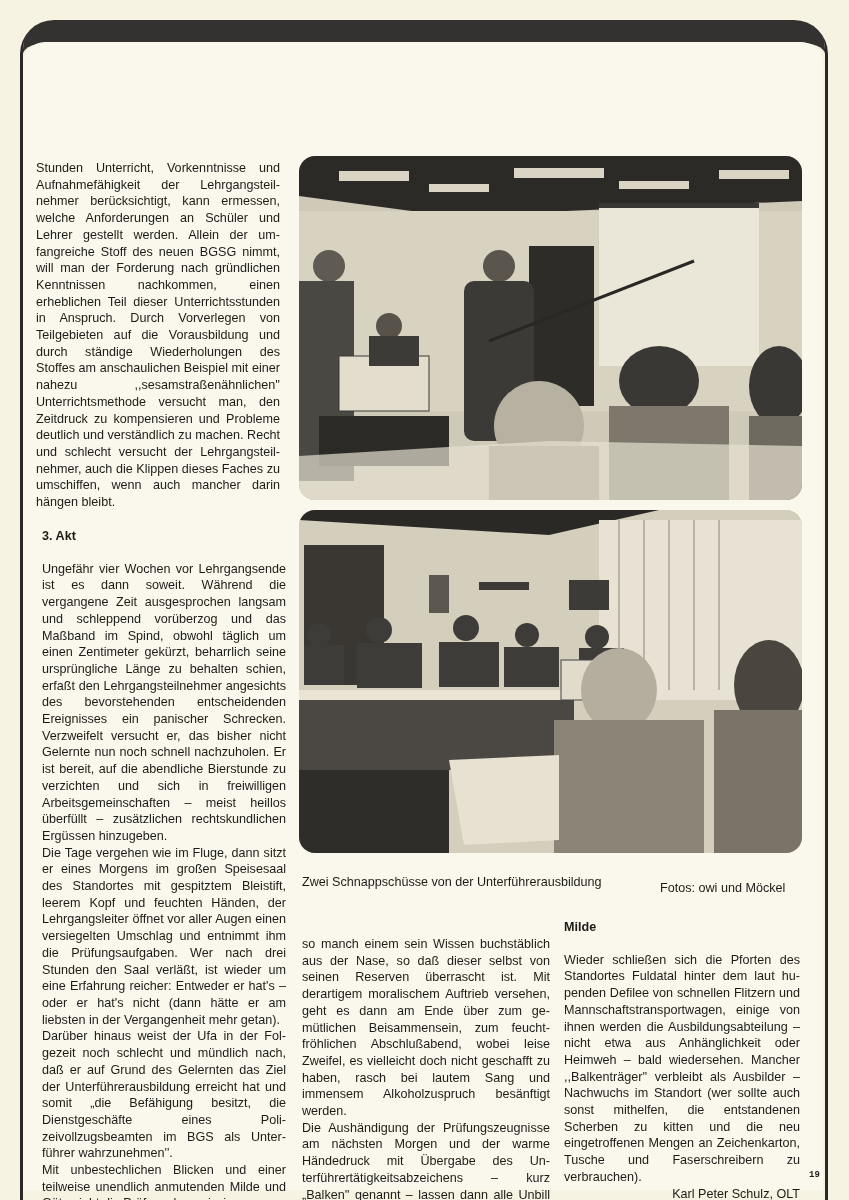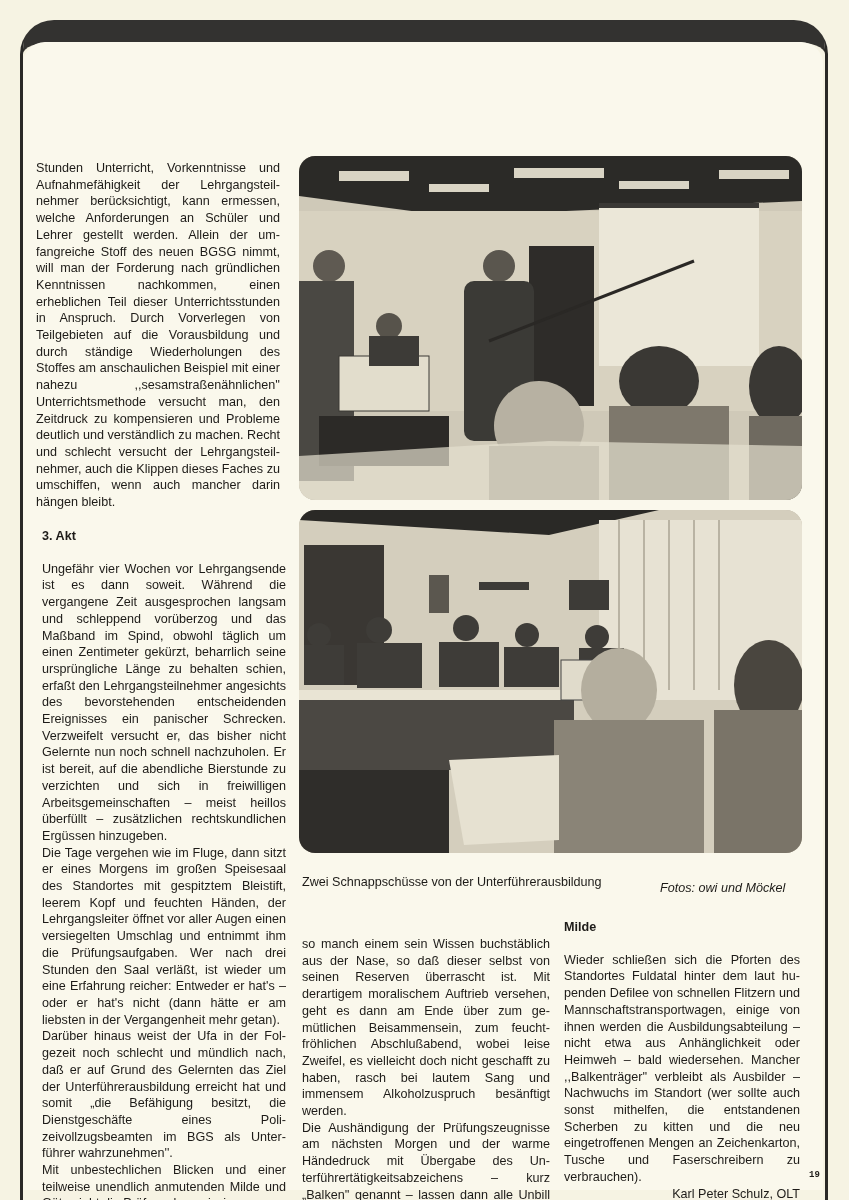--- a/index.html
+++ b/index.html
@@ -41,21 +41,21 @@
     position: absolute; overflow: hidden; border-radius: 16px;
     background: #bdb7a7;
   }
   .photo1 { left: 299px; top: 156px; width: 503px; height: 344px; }
   .photo2 { left: 299px; top: 510px; width: 503px; height: 343px; }
   .photo svg { width: 100%; height: 100%; display: block; }
   .caption {
     position: absolute; left: 302px; top: 861px; font-size: 12.6px;  margin-top: 14px;
   }
   .credit {
-    position: absolute; left: 660px; top: 881px; font-size: 12.6px; font-style: italic;
+    position: absolute; left: 660px; top: 881px; font-size: 12.6px; 
   }
 </style>
 </head>
 <body>
 
 <div class="frame"></div>
 <div class="page"></div>
 
 <div class="col col1a">
   <p>Stunden Unterricht, Vorkenntnisse und Aufnahmefähigkeit der Lehrgangsteil­nehmer berücksichtigt, kann ermessen, welche Anforderungen an Schüler und Lehrer gestellt werden. Allein der um­fangreiche Stoff des neuen BGSG nimmt, will man der Forderung nach gründlichen Kenntnissen nachkommen, einen erheblichen Teil dieser Unter­richtsstunden in Anspruch. Durch Vor­verlegen von Teilgebieten auf die Vor­ausbildung und durch ständige Wieder­holungen des Stoffes am anschaulichen Beispiel mit einer nahezu ,,sesamstra­ßenähnlichen'' Unterrichtsmethode ver­sucht man, den Zeitdruck zu kompen­sieren und Probleme deutlich und ver­ständlich zu machen. Recht und schlecht versucht der Lehrgangsteil­nehmer, auch die Klippen dieses Faches zu umschiffen, wenn auch mancher dar­in hängen bleibt.</p>

